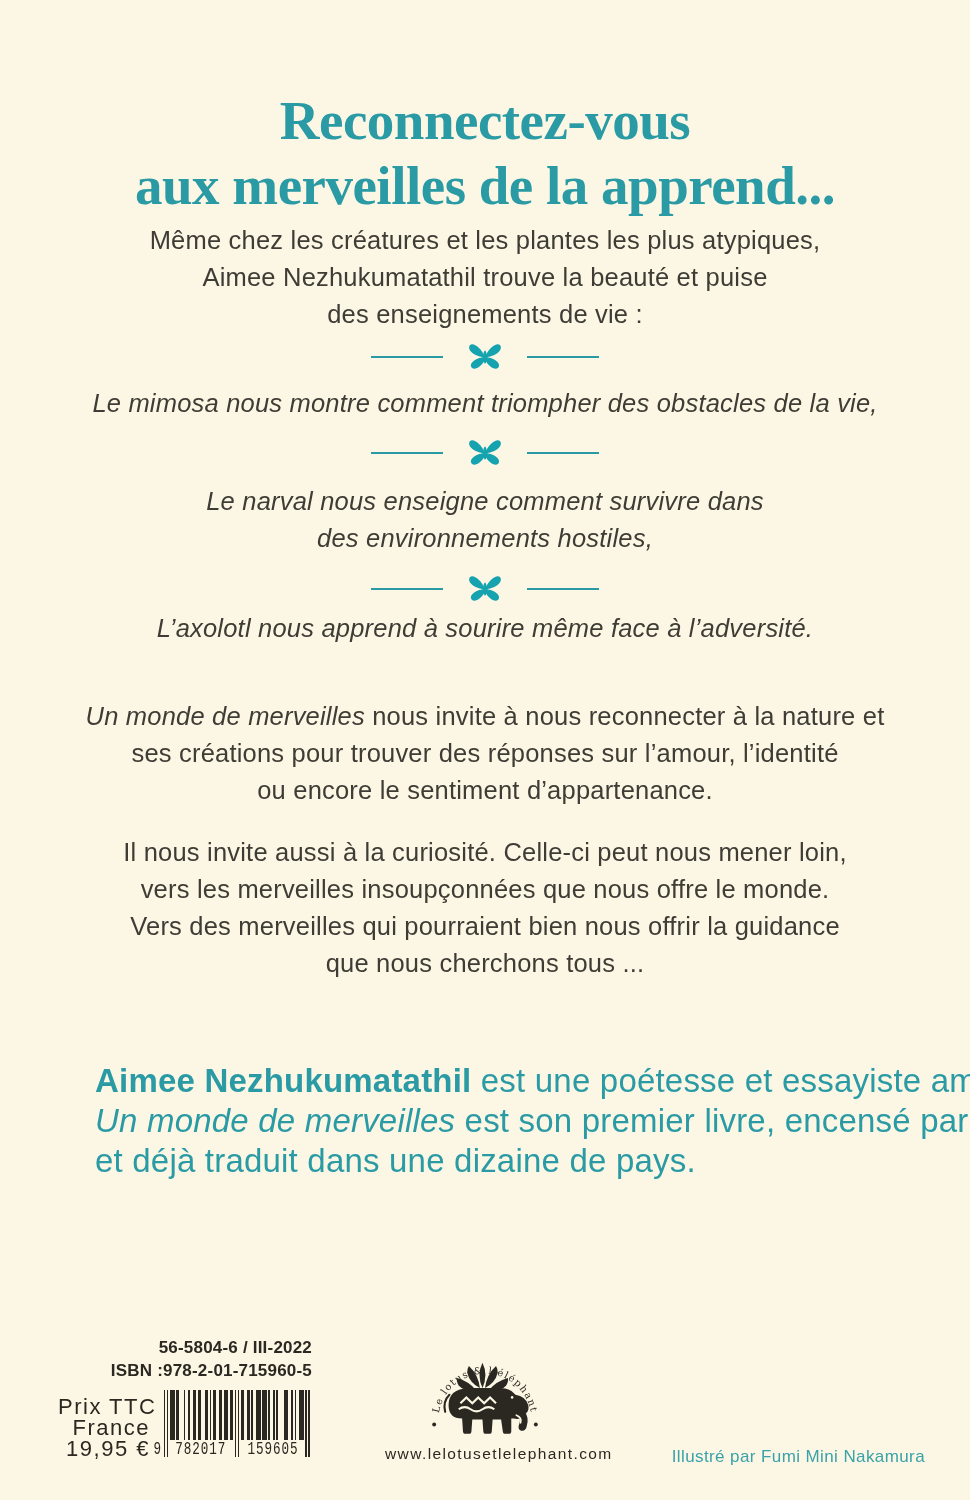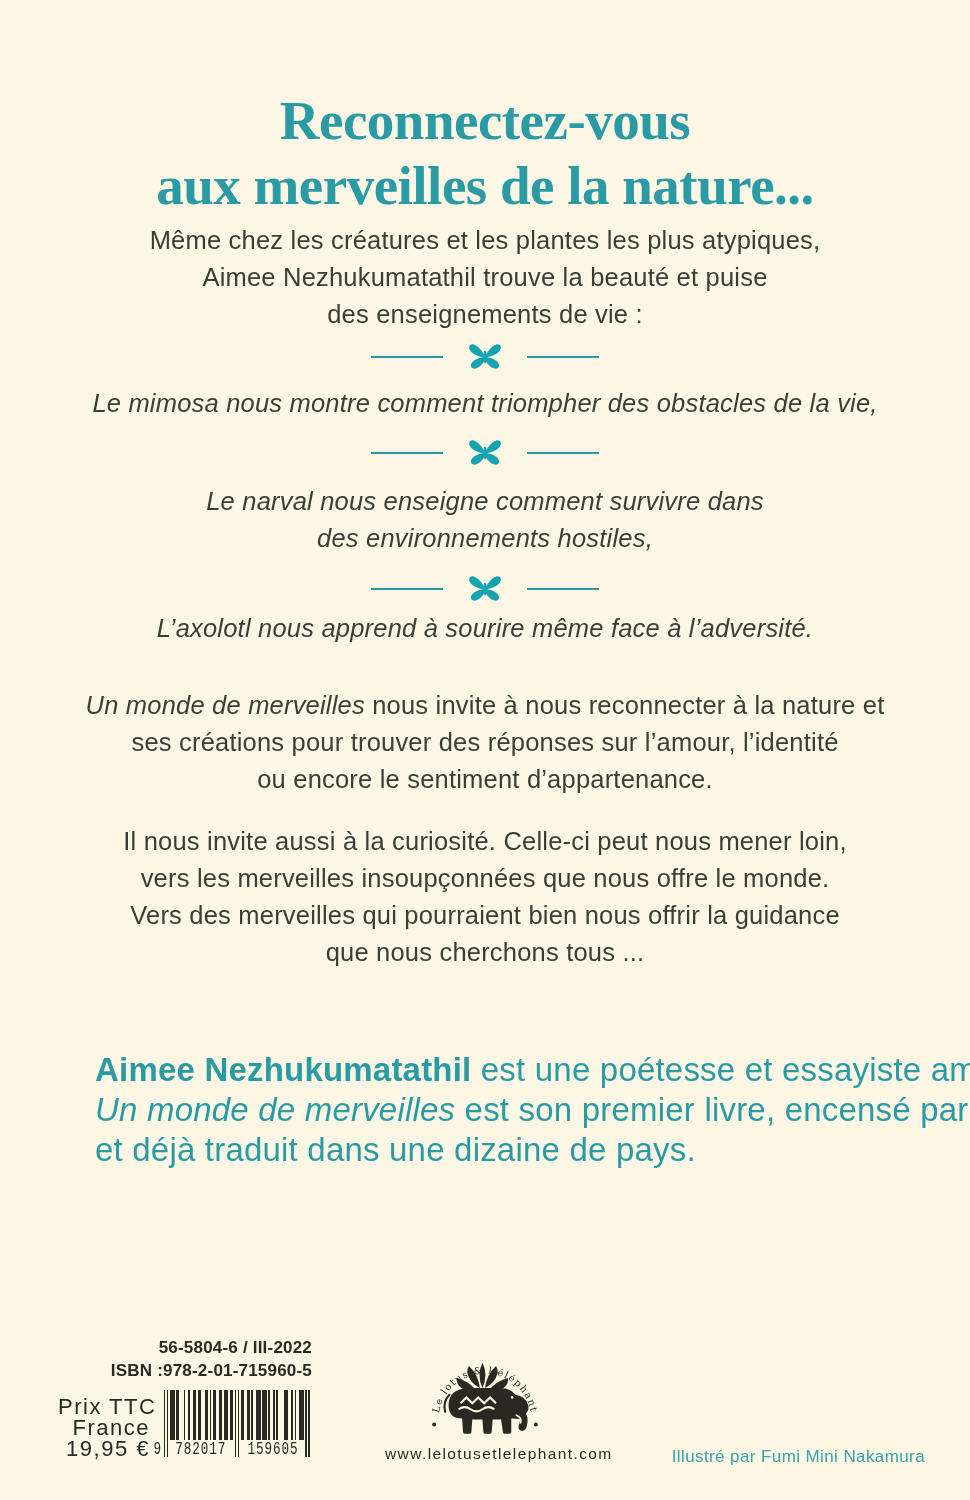--- a/index.html
+++ b/index.html
@@ -40,21 +40,21 @@
     letter-spacing:0.2px;
     white-space:pre;
     color:var(--ink);
   }
   .p1{margin-top:50px;}
   .p2{margin-top:4px;}
   .quote{font-style:italic;}
   .q1{margin-top:11px;}
   .q2{margin-top:13px;}
   .q3{margin-top:4px;}
-  .p3{margin-top:40px;}
+  .p3{margin-top:51px;}
   .p4{margin-top:25px;}
   .italic{font-style:italic;}
   
   .divider{
     margin-top:14px;
     height:34px;
     display:flex;
     align-items:center;
     justify-content:center;
     gap:24px;
@@ -114,21 +114,21 @@
     letter-spacing:0.4px;
     color:#3aa2a9;
   }
 </style>
 </head>
 <body>
 
 <div class="page">
 
   <div class="title">Reconnectez-vous
-aux merveilles de la nature...</div>
+aux merveilles de la apprend...</div>
 
   <div class="para p2">Même chez les créatures et les plantes les plus atypiques,
 Aimee Nezhukumatathil trouve la beauté et puise
 des enseignements de vie :</div>
 
   <div class="divider d1">
     <span class="rule"></span>
     <span>
       <svg width="36" height="30" viewBox="0 0 36 30">
         <path fill="var(--butterfly)" d="M18 15 C14 5 6 0 3 3 C0 6.5 4.5 13.5 16 15.2 C5 17 2 23 5 26 C8.5 28.5 15 24 18 17.5 C21 24 27.5 28.5 31 26 C34 23 31 17 20 15.2 C31.5 13.5 36 6.5 33 3 C30 0 22 5 18 15 Z"></path>

